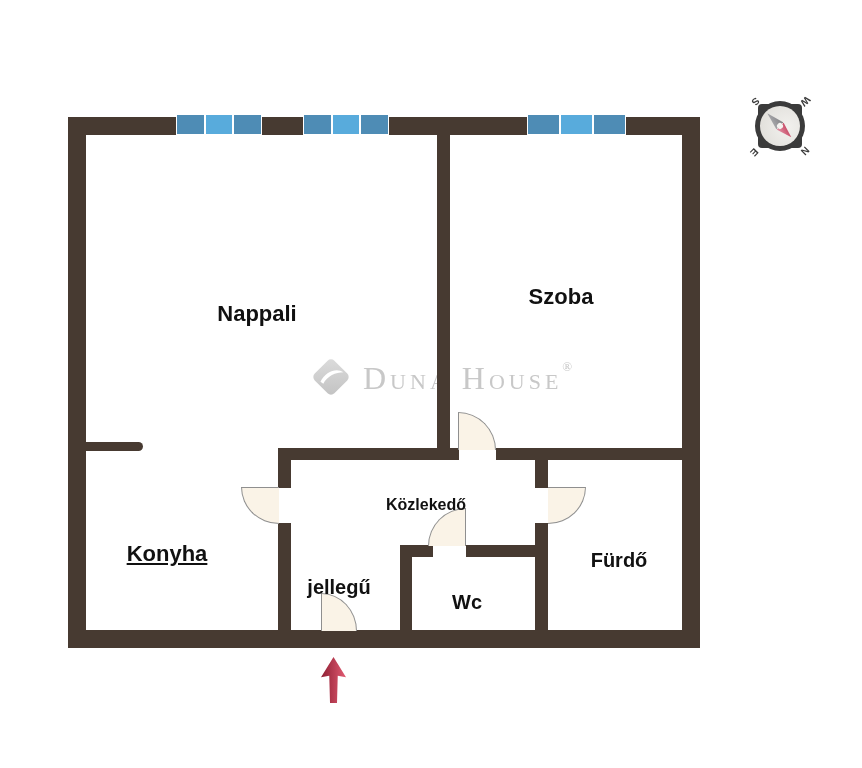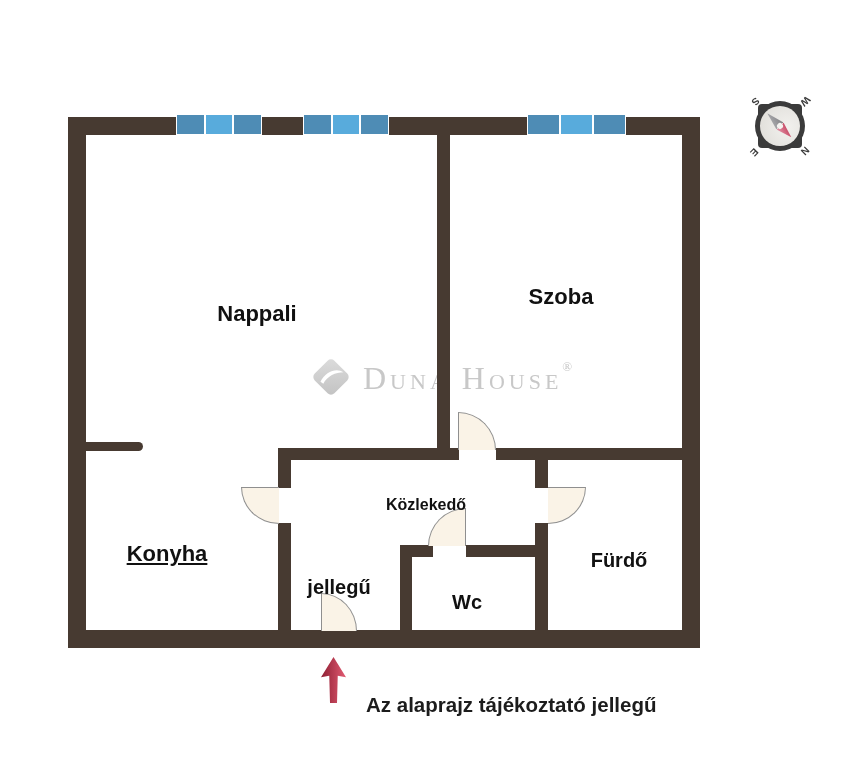--- a/index.html
+++ b/index.html
@@ -164,15 +164,14 @@
     <div class="needle-n"></div>
     <div class="needle-s"></div>
     <div class="needle-dot"></div>
     <span class="dir n">N</span>
     <span class="dir e">E</span>
     <span class="dir s">S</span>
     <span class="dir w">W</span>
   </div>
 
   <div class="entrance-arrow"></div>
-  <div class="disclaimer">Az alaprajz tájékoztató jellegű</div>
 
 </div>
 
 </body></html>

